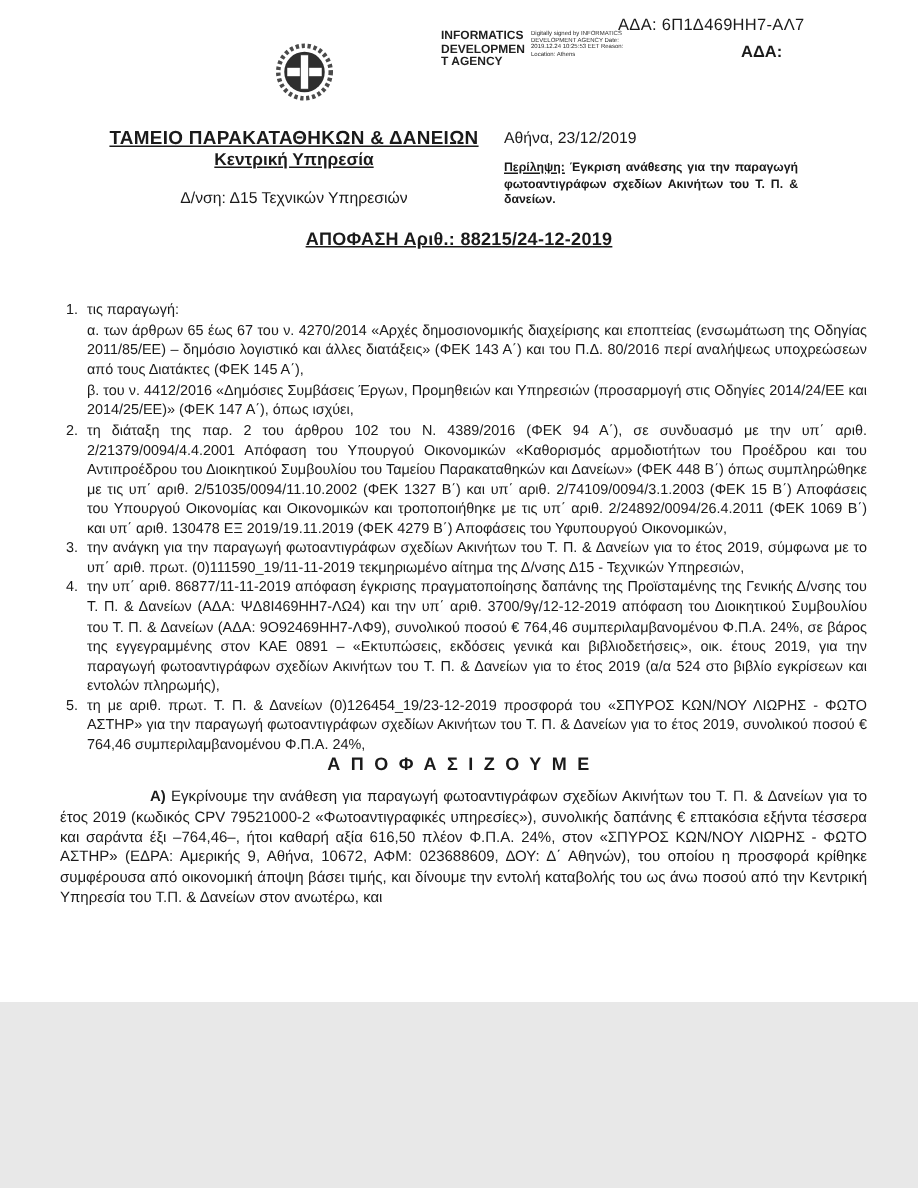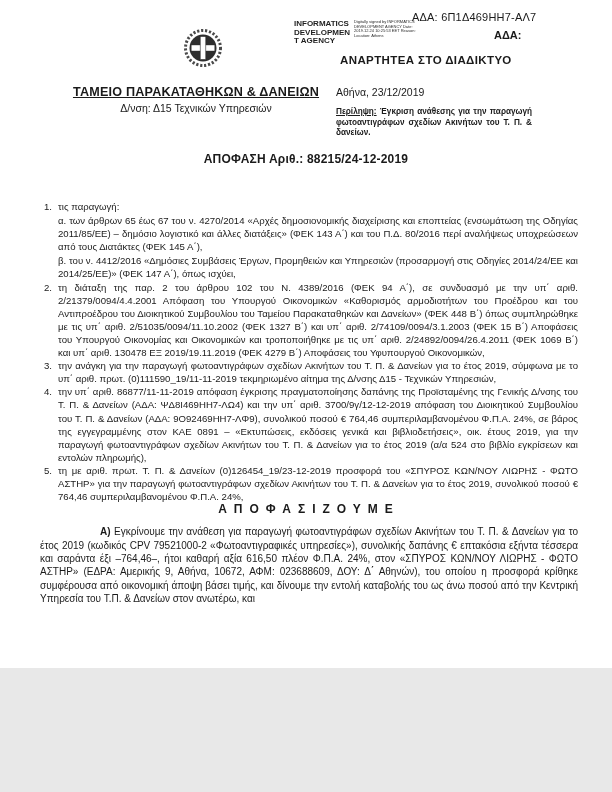--- a/index.html
+++ b/index.html
@@ -22,28 +22,28 @@
   .stamp-sig{
     width:66px;font-size:4px;line-height:4.6px;color:#2a2a2a;
   }
   .ada-label{position:absolute;left:494px;top:29px;font-size:11px;font-weight:bold;}
   .anartitea{position:absolute;left:340px;top:54px;font-size:11.5px;font-weight:bold;letter-spacing:.4px;}
   .emblem{position:absolute;left:183px;top:28px;width:40px;height:40px;}
   
   .org{position:absolute;left:58px;top:85px;width:276px;text-align:center;}
   .org-title{font-size:12.6px;font-weight:bold;text-decoration:underline;letter-spacing:.2px;}
   .org-subtitle{font-size:11.5px;font-weight:bold;text-decoration:underline;margin-top:2px;}
-  .org-dir{font-size:10.5px;margin-top:3px;}
+  .org-dir{font-size:10.5px;margin-top:13px;}
   .meta{position:absolute;left:336px;top:86px;width:206px;}
   .meta-date{font-size:10.5px;margin-bottom:9px;}
   .meta-summary{font-size:8.2px;font-weight:bold;line-height:10.6px;text-align:justify;width:196px;}
   .meta-summary .lbl{text-decoration:underline;}
   
   .decision{position:absolute;left:0;top:152px;width:612px;text-align:center;}
-  .dec-no{font-size:12px;font-weight:bold;letter-spacing:.2px;}
+  .dec-no{font-size:12px;font-weight:bold;text-decoration:underline;letter-spacing:.2px;}
   .dec-issuer1{font-size:11.5px;font-weight:bold;margin-top:7px;}
   .dec-issuer2{font-size:11.5px;font-weight:bold;margin-top:1px;}
   
   .body-block{position:absolute;left:40px;top:200px;width:538px;
     font-size:9.6px;line-height:13.1px;text-align:justify;}
   .citem{position:relative;padding-left:18px;}
   .citem .num{position:absolute;left:4px;top:0;}
   .citem .sub{margin-top:1px;}
   
   .apofasizoume{text-align:center;font-size:12px;font-weight:bold;letter-spacing:7px;}
@@ -57,32 +57,32 @@
 
   <div class="ada-top">ΑΔΑ: 6Π1Δ469ΗΗ7-ΑΛ7</div>
 
   <div class="stamp">
     <div class="stamp-agency">INFORMATICS DEVELOPMENT AGENCY</div>
     <div class="stamp-sig">Digitally signed by INFORMATICS DEVELOPMENT AGENCY Date: 2019.12.24 10:25:53 EET Reason: Location: Athens</div>
   </div>
 
   <div class="ada-label">ΑΔΑ:</div>
 
-  <div class="anartitea">ΑΝΑΡΤΗΤΕΑ ΣΤΟ ΔΙΑΔΙΚΤΥΟ</div>
 
   <svg class="emblem" viewBox="0 0 40 40">
     <circle cx="20" cy="20" r="17.5" fill="none" stroke="#4a4a4a" stroke-width="3" stroke-dasharray="2.2 1.8"></circle>
     <circle cx="20" cy="20" r="13.5" fill="#2e2e2e"></circle>
     <rect x="17.2" y="8.5" width="5.6" height="23" fill="#ffffff"></rect>
     <rect x="8.5" y="17.2" width="23" height="5.6" fill="#ffffff"></rect>
     <rect x="17.2" y="8.5" width="5.6" height="23" fill="none" stroke="#2e2e2e" stroke-width="0.6"></rect>
   </svg>
 
   <div class="org">
     <div class="org-title">ΤΑΜΕΙΟ ΠΑΡΑΚΑΤΑΘΗΚΩΝ &amp; ΔΑΝΕΙΩΝ</div>
+    <div class="org-subtitle">Κεντρική Υπηρεσία</div>
     <div class="org-dir">Δ/νση:  Δ15 Τεχνικών Υπηρεσιών</div>
   </div>
 
   <div class="meta">
     <div class="meta-date">Αθήνα, 23/12/2019</div>
     <div class="meta-summary">
       <span class="lbl">Περίληψη:</span>
       <span>Έγκριση ανάθεσης για την παραγωγή φωτοαντιγράφων σχεδίων Ακινήτων του Τ. Π. &amp; δανείων.</span>
     </div>
   </div>

